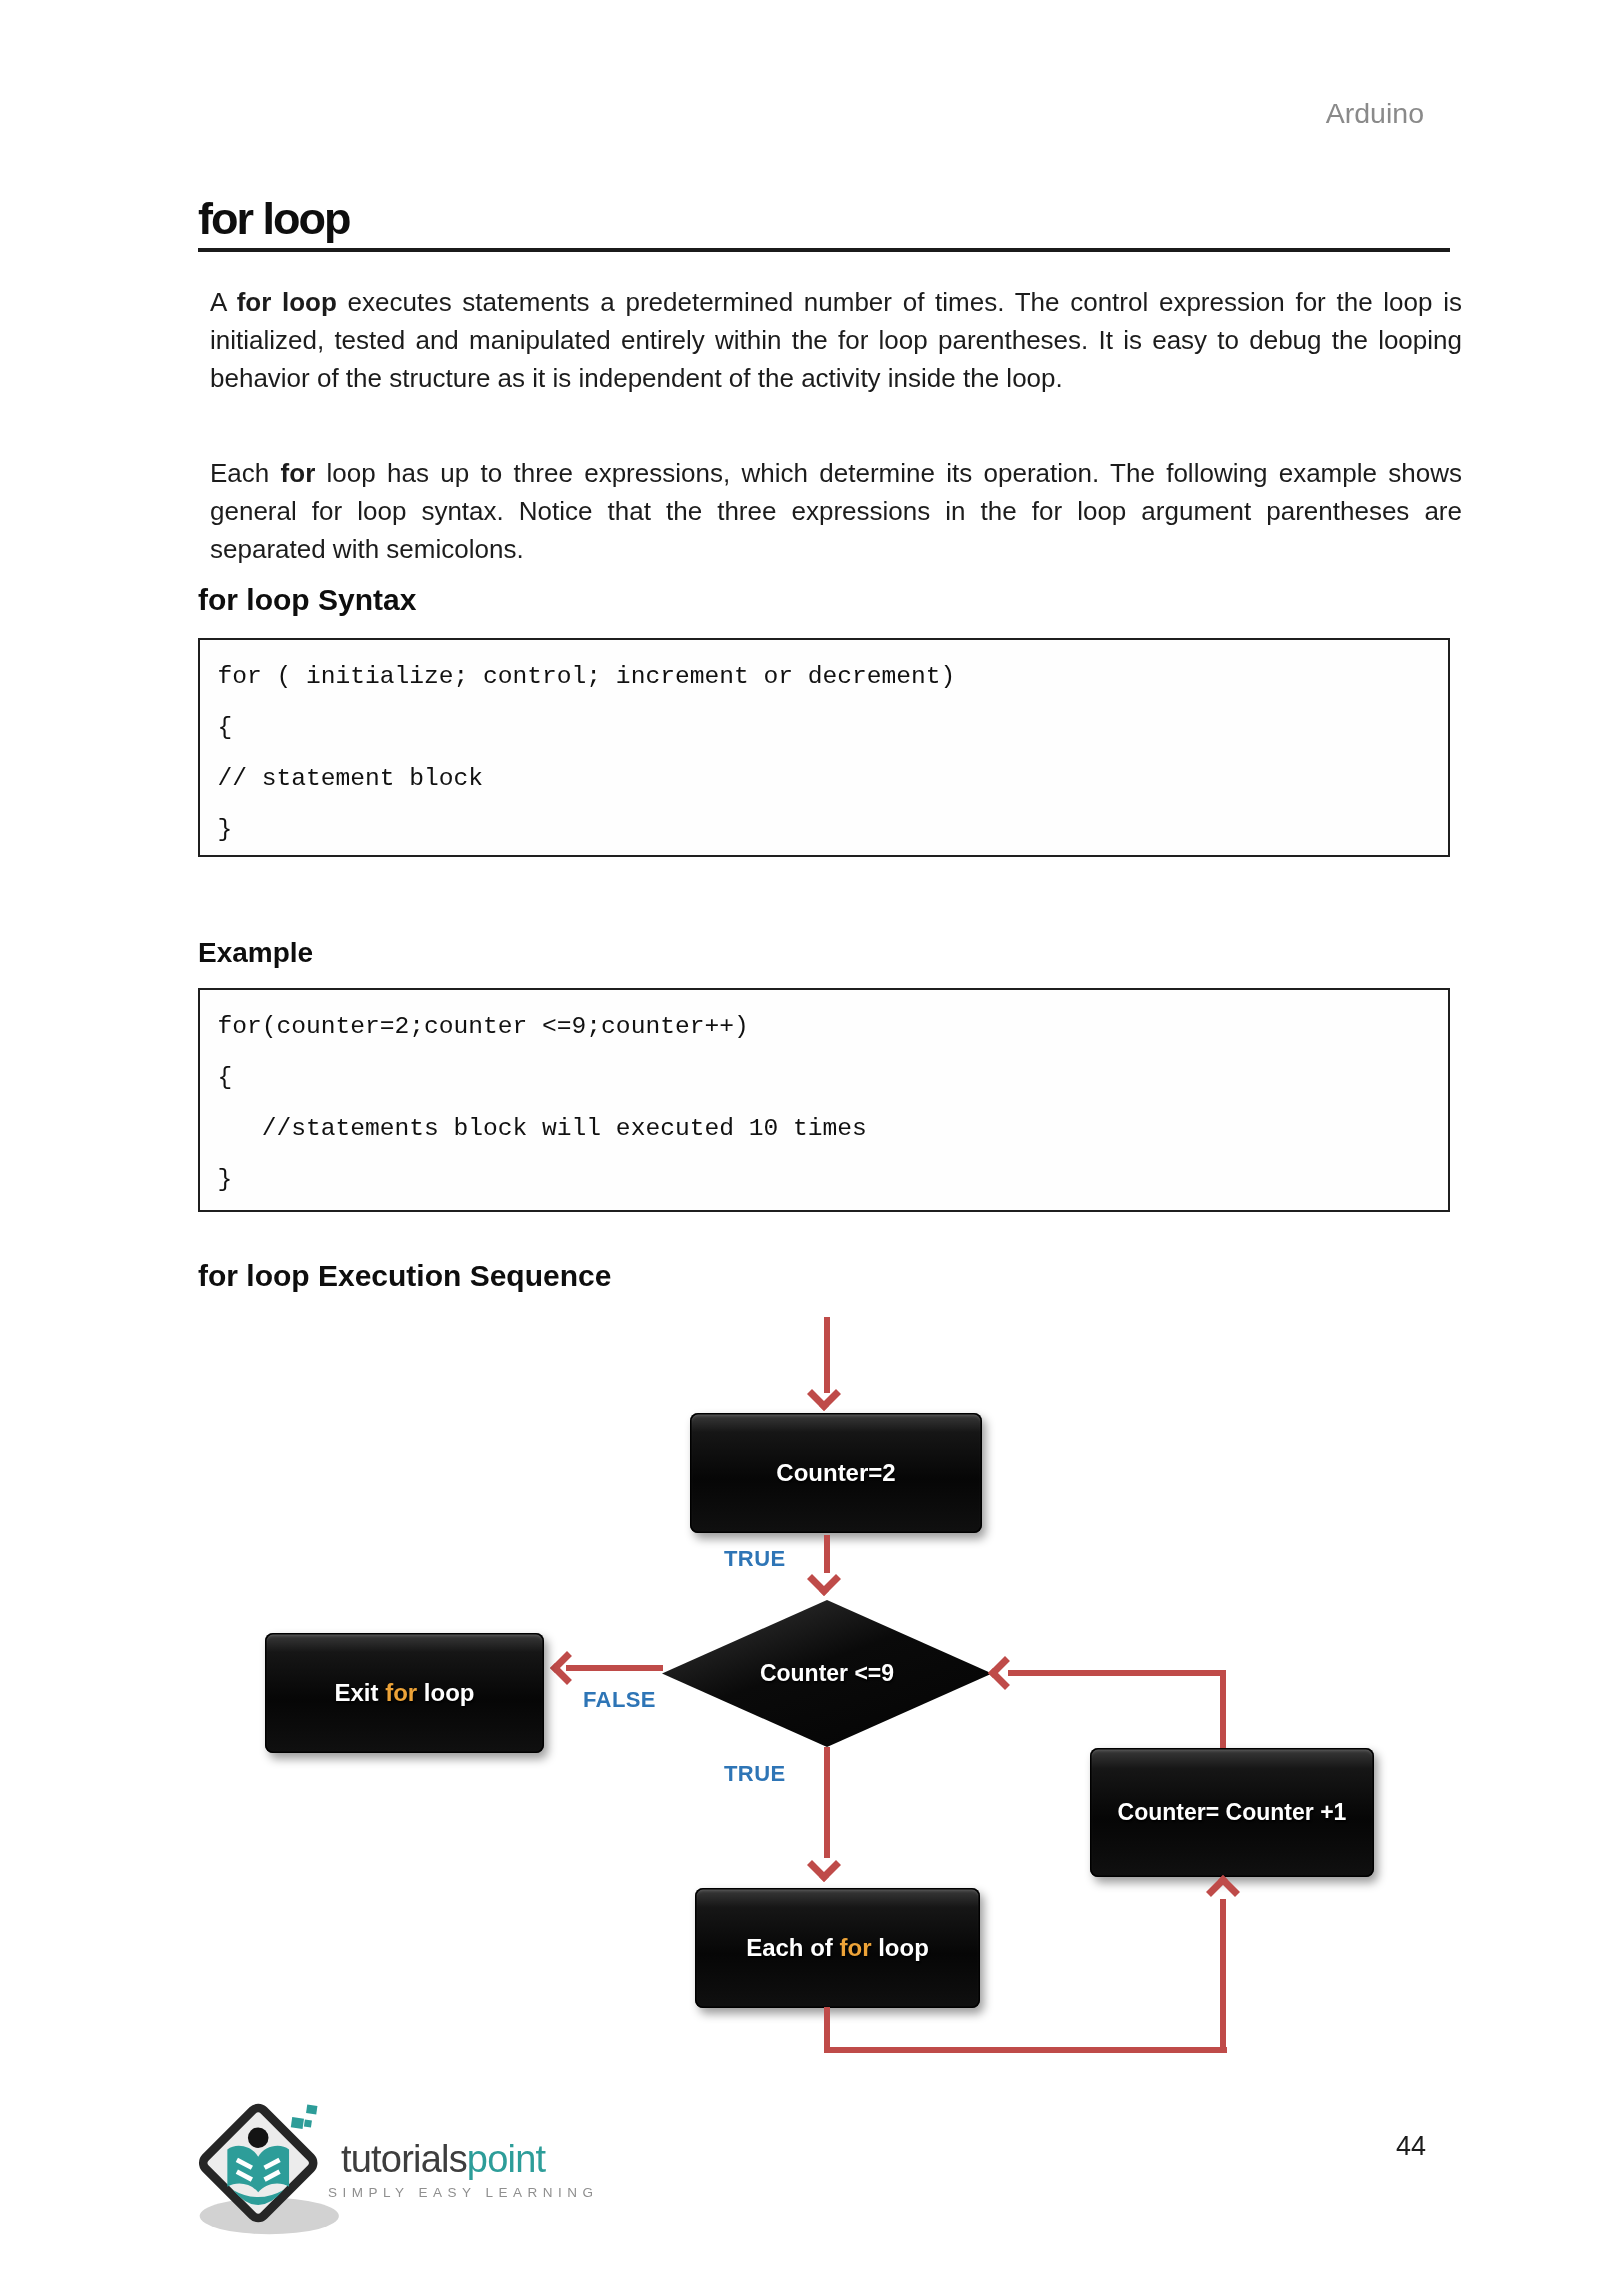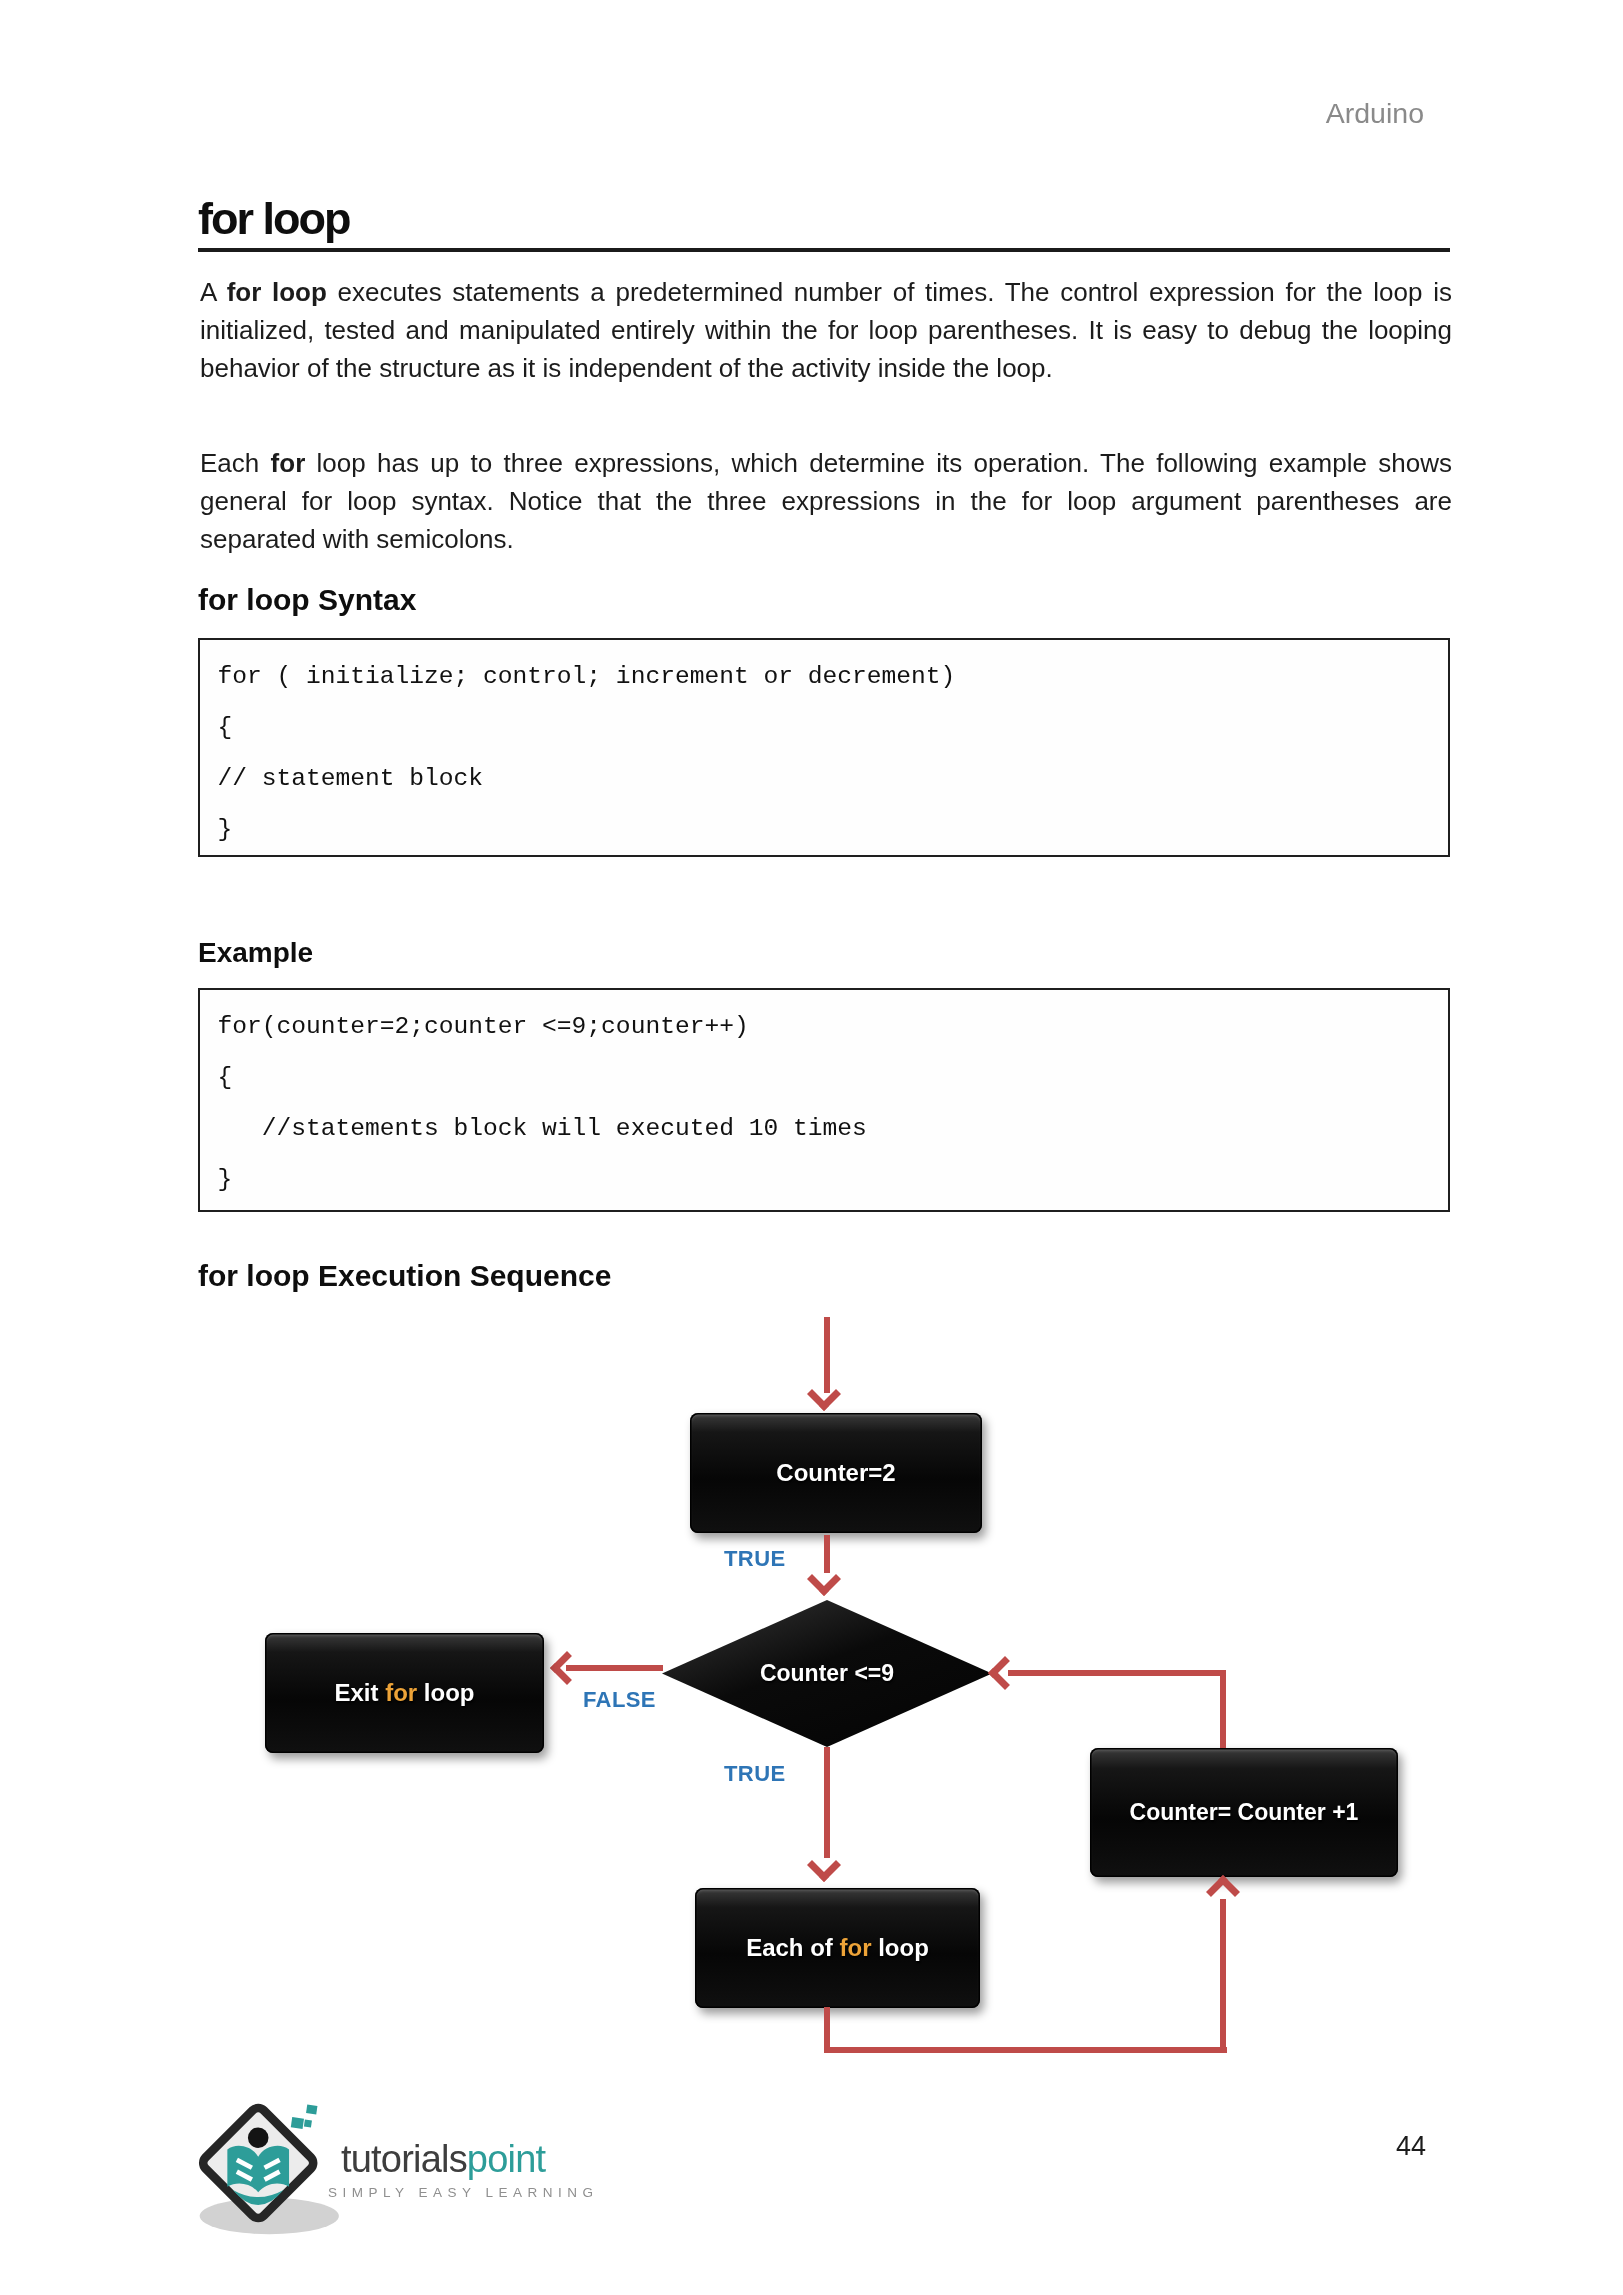--- a/index.html
+++ b/index.html
@@ -5,21 +5,21 @@
   html,body{margin:0;padding:0;background:#ffffff;}
   .page{
     position:relative;width:1623px;height:2295px;background:#ffffff;overflow:hidden;
     font-family:"Liberation Sans",sans-serif;color:#1c1c1c;
     --arrow:#bf4b49;--blue:#2e75b6;--orange:#eda338;--teal:#2d9d99;
   }
   .abs{position:absolute;}
   .header-brand{top:97px;right:199px;font-size:28.5px;color:#8a8a8a;}
   .title{top:193px;left:198px;font-size:45px;font-weight:700;letter-spacing:-2px;color:#0e0e0e;}
   .title-rule{top:248px;left:198px;width:1252px;height:4px;background:#1b1b1b;}
-  .body-text{left:198px;width:1252px;font-size:26px;line-height:38px;text-align:justify;color:#1c1c1c;margin:2px;}
+  .body-text{left:198px;width:1252px;font-size:26px;line-height:38px;text-align:justify;color:#1c1c1c;margin:12px;}
   .para1{top:271px;}
   .para2{top:442px;}
   .h2{left:198px;font-size:30px;font-weight:700;color:#0e0e0e;text-align:center;}
   .h-syntax{top:583px;}
   .h-exec{top:1259px;}
   .h-example{top:937px;left:198px;font-size:28px;font-weight:700;color:#0e0e0e;}
   .codebox{left:198px;width:1252px;border:2.4px solid #1f1f1f;box-sizing:border-box;
     font-family:"Liberation Mono","DejaVu Sans Mono",monospace;font-size:24.6px;line-height:51px;
     padding:11px 17.4px;background:#fefefe;color:#111;}
   .codebox1{top:638px;height:219px;}
@@ -109,21 +109,21 @@
     <div class="flabel" style="left:583px;top:1687px;">FALSE</div>
 
     <div class="flabel" style="left:724px;top:1761px;">TRUE</div>
 
     <div class="stem" style="left:824px;top:1747px;width:6.3px;height:111px;"></div>
     <div class="chev chev-down" style="left:812px;top:1853px;"></div>
     <div class="fbox" style="left:695px;top:1888px;width:285px;height:120px;">
       <span><span>Each of </span><span style="color: rgb(237, 163, 56);">for</span><span> loop</span></span>
     </div>
 
-    <div class="fbox" style="left:1090px;top:1748px;width:308px;height:129px;font-size:23px;">
+    <div class="fbox" style="left:1090px;top:1748px;width:284px;height:129px;font-size:23px;">
       <span>Counter= Counter +1</span>
     </div>
 
     <div class="stem" style="left:1008px;top:1670px;width:215px;height:6.3px;"></div>
     <div class="chev chev-left" style="left:993px;top:1661px;"></div>
     <div class="stem" style="left:1220px;top:1670px;width:6.3px;height:78px;"></div>
 
     <div class="stem" style="left:824px;top:2007px;width:6.3px;height:46px;"></div>
     <div class="stem" style="left:824px;top:2047px;width:403px;height:6.3px;"></div>
     <div class="stem" style="left:1220px;top:1899px;width:6.3px;height:154px;"></div>

